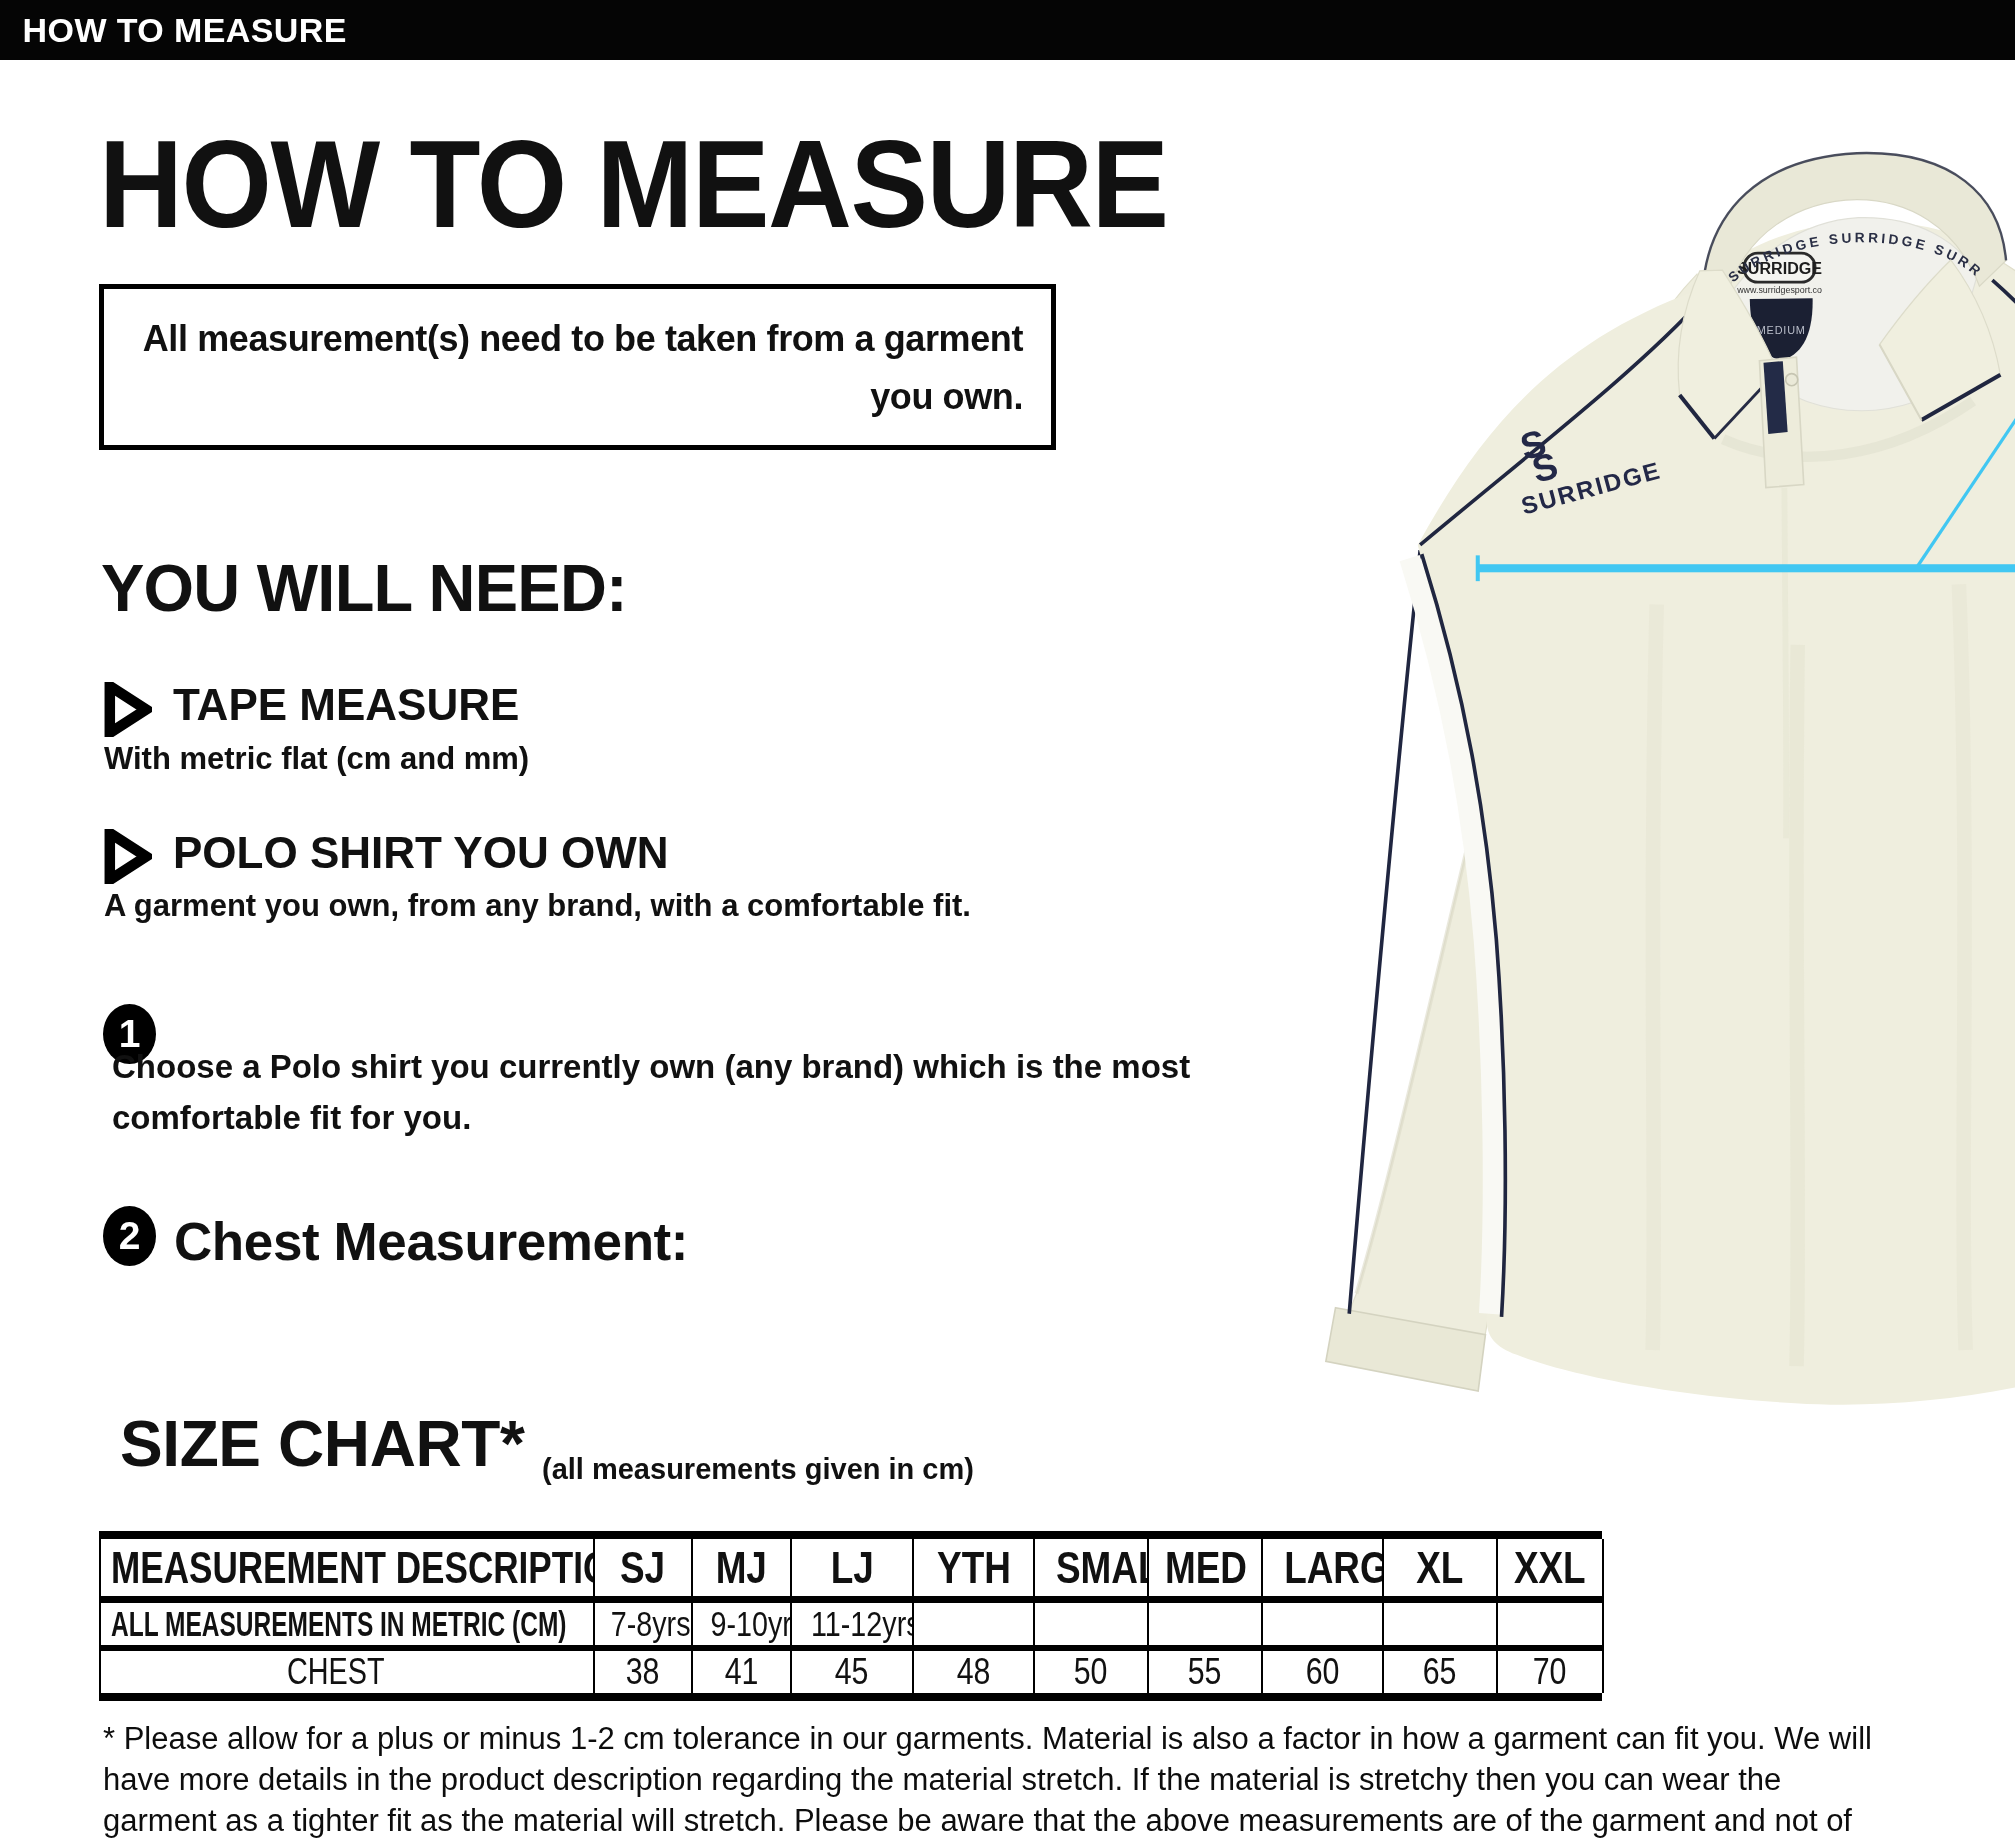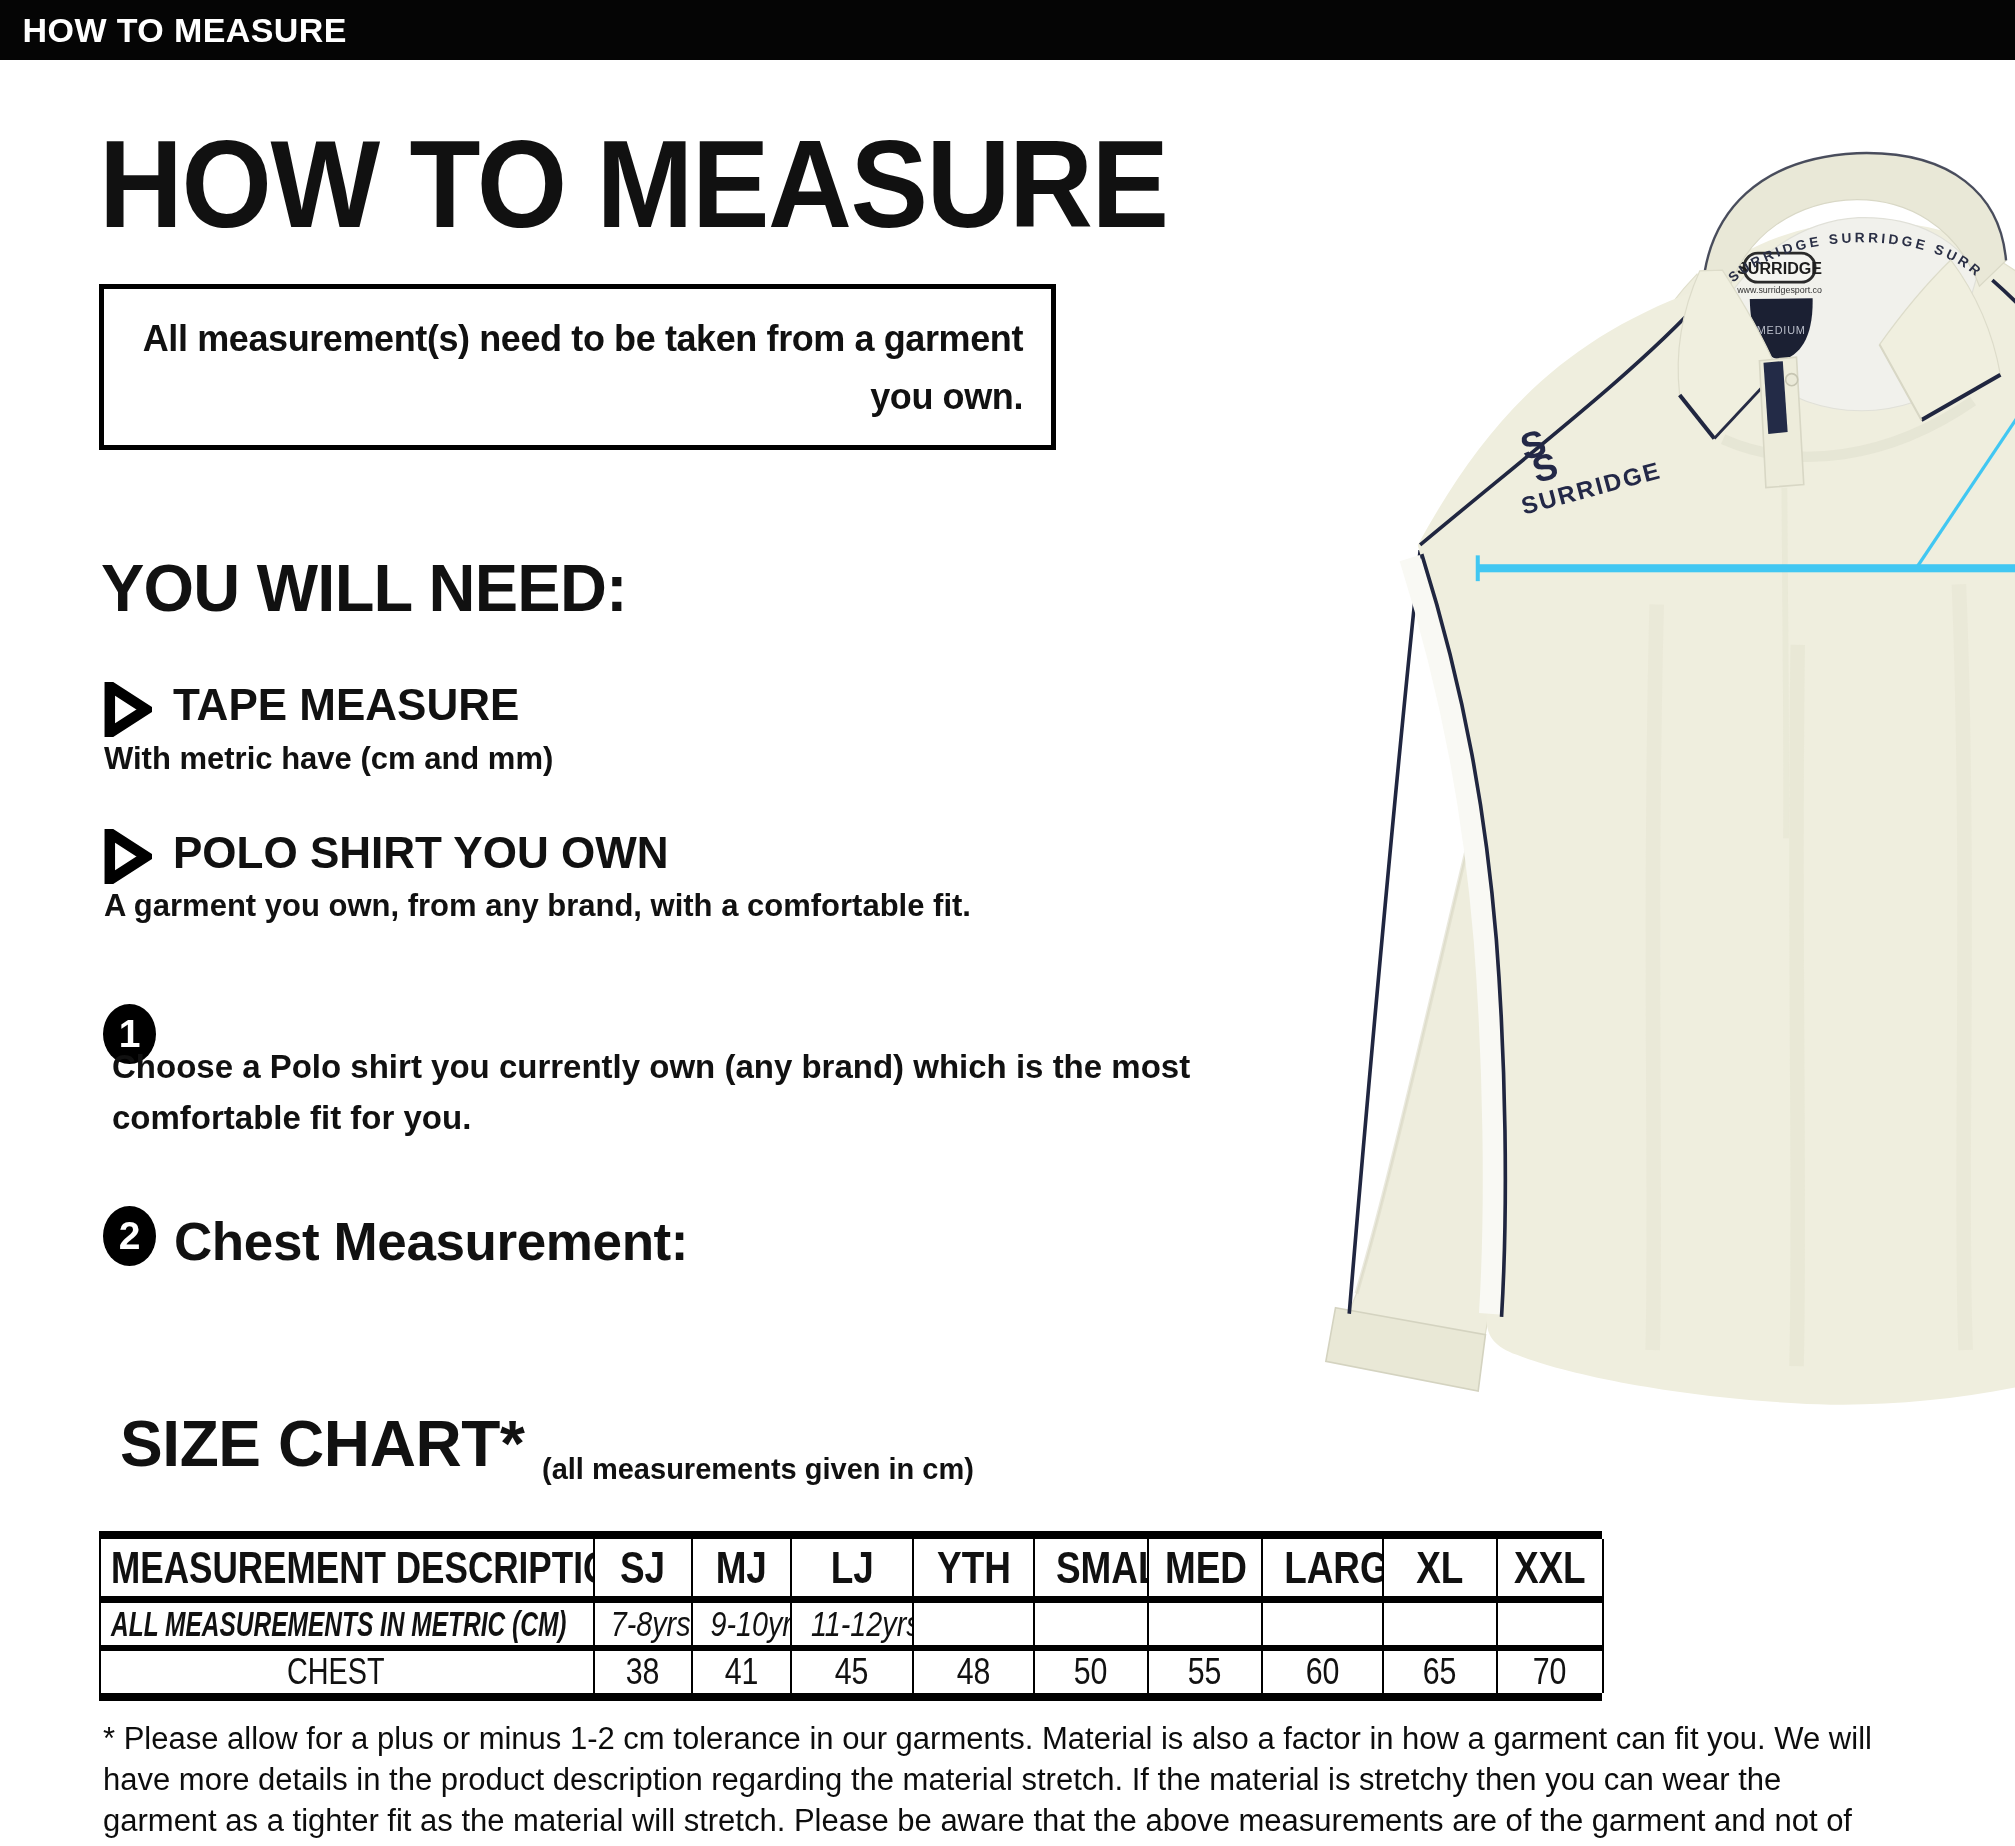--- a/index.html
+++ b/index.html
@@ -28,21 +28,21 @@
   .step-desc{font-size:33px;font-weight:bold;line-height:1.55;letter-spacing:0px;}
   
   .h3{left:120px;top:1407px;font-size:64px;font-weight:bold;white-space:nowrap;letter-spacing:-0.4px;}
   .h3sub{left:542px;top:1441px;font-size:29px;font-weight:bold;white-space:nowrap;margin-top:12px;}
   .chart-wrap{left:99px;top:1531px;width:1503px;border-top:8px solid #000;border-bottom:8.9px solid #000;}
   table.size{border-collapse:collapse;width:1503px;table-layout:fixed;}
   table.size td,table.size th{border-left:2.4px solid #000;border-right:2.4px solid #000;
       padding:0 7.3px;overflow:hidden;white-space:nowrap;}
   table.size th:first-child,table.size td:first-child{text-align:left;padding-left:9.7px;}
   table.size tr.hd td{height:57px;font-size:45px;font-weight:bold;text-align:center;border-bottom:7.3px solid #000;}
-  table.size tr.r2 td{height:42px;font-size:35px;text-align:right;border-bottom:6.4px solid #000;font-style:italic;}
+  table.size tr.r2 td{height:42px;font-size:35px;text-align:right;border-bottom:6.4px solid #000;}
   table.size tr.r3 td{height:39px;font-size:37px;text-align:center;}
   .cx{display:inline-block;transform:scaleX(.82);transform-origin:50% 50%;}
   .cxl{display:inline-block;transform:scaleX(.78);transform-origin:0 50%;}
   .cxl2{display:inline-block;transform:scaleX(.70);transform-origin:0 50%;font-weight:bold;font-size:35px;}
   .cxl3{display:inline-block;transform:scaleX(.80);transform-origin:0 50%;font-size:36px;}
   
   .footnote{left:103px;top:1718px;width:1785px;font-size:31px;line-height:1.33;letter-spacing:0px;color:#0d0d0d;}
 </style>
 </head>
 <body>
@@ -61,21 +61,21 @@
   </div>
 
   <div class="abs h2">YOU WILL NEED:</div>
 
   <div class="abs" style="left:104px;top:682px;">
     <svg class="tri" viewBox="0 0 118 136">
       <polygon points="14,10 104,68 14,126" fill="none" stroke="#000" stroke-width="26"></polygon>
     </svg>
   </div>
   <div class="abs need-title" style="left:173px;top:680px;">TAPE MEASURE</div>
-  <div class="abs need-desc" style="left:104px;top:741px;">With metric have (cm and mm)</div>
+  <div class="abs need-desc" style="left:104px;top:741px;">With metric flat (cm and mm)</div>
 
   <div class="abs" style="left:104px;top:829px;">
     <svg class="tri" viewBox="0 0 118 136">
       <polygon points="14,10 104,68 14,126" fill="none" stroke="#000" stroke-width="26"></polygon>
     </svg>
   </div>
   <div class="abs need-desc" style="left:104px;top:888px;">A garment you own, from any brand, with a comfortable fit.</div>
   <div class="abs need-title" style="left:173px;top:828px;">POLO SHIRT YOU OWN</div>
 
   <div class="abs badge" style="left:103px;top:1004px;">

